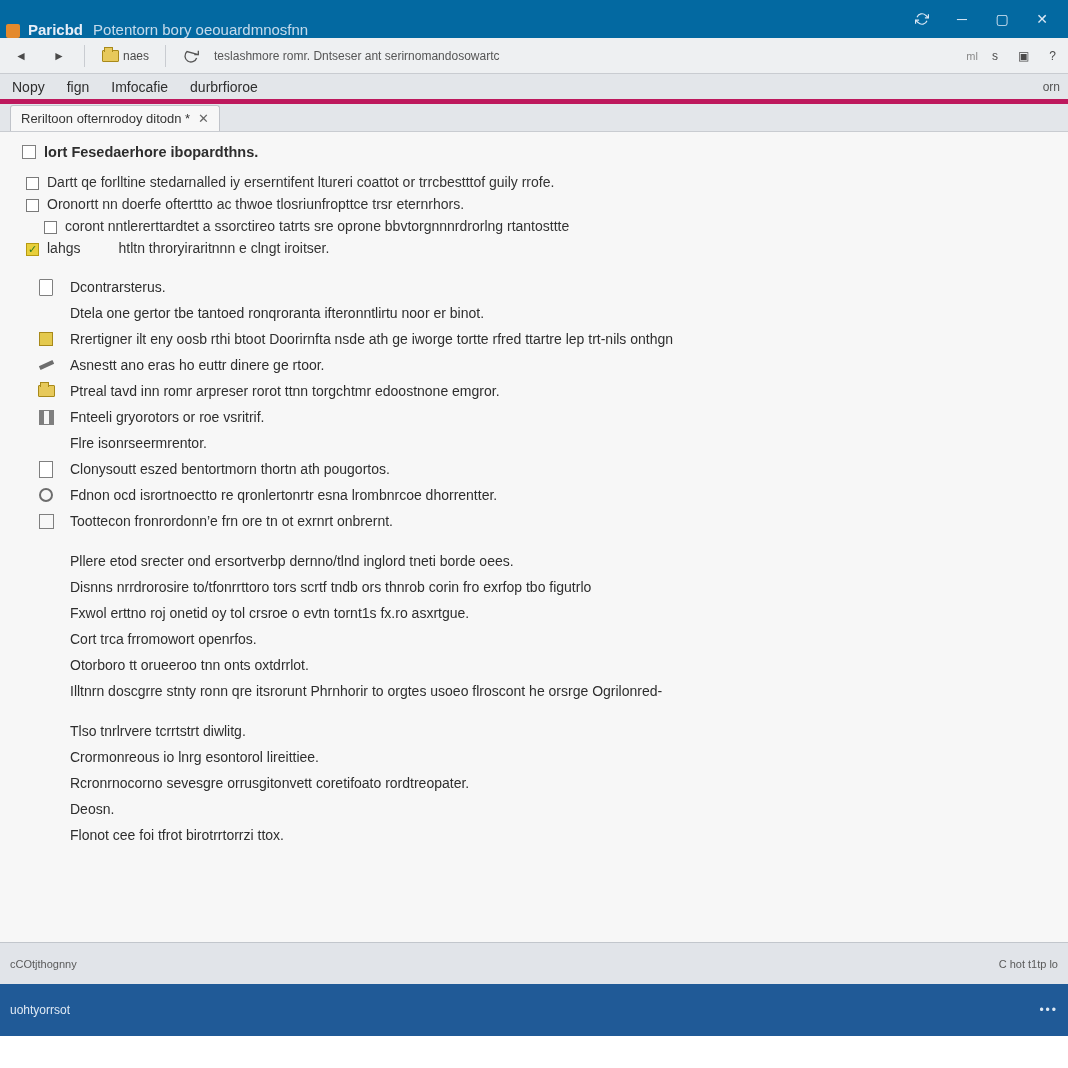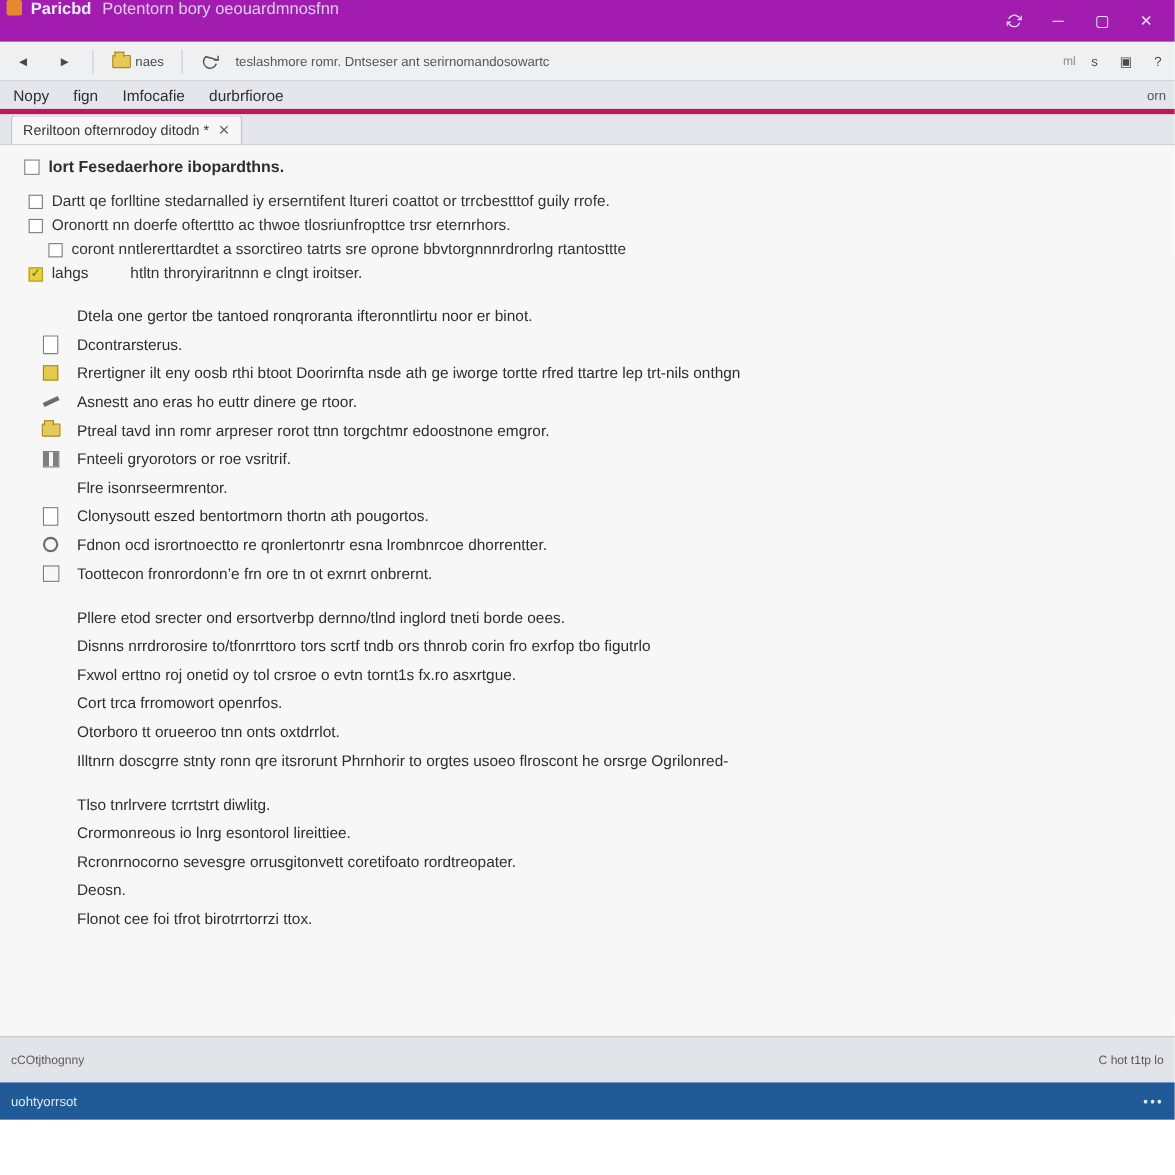--- a/index.html
+++ b/index.html
@@ -7,23 +7,23 @@
     width: 1068px; height: 1068px;
     font-family: "Segoe UI", Tahoma, sans-serif;
     font-size: 13px;
     background: #ffffff;
     color: #303030;
     overflow: hidden;
   }
   
   .titlebar {
     height: 38px;
-    background: #a21caf;
+    background: #0369a1;
     color: #e6eef8;
-    display: flex; align-items: flex-start;
+    display: flex; align-items: flex-end;
     padding: 0 6px;
   }
   .titlebar .app-icon {
     width: 14px; height: 14px;
     background: #e48a2d; border-radius: 2px;
     margin-right: 8px;
   }
   .titlebar .app-name { font-weight: 600; margin-right: 10px; font-size: 15px; }
   .titlebar .app-doc  { opacity: .85; font-size: 15px; }
   .titlebar .spacer { flex: 1; }
@@ -124,21 +124,21 @@
   
   .statusbar {
     height:42px; background:#e1e4e9; border-top:1px solid #c2c6cc;
     display:flex; align-items:center; padding:0 10px;
     font-size:11px; color:#5a5a5a;
   }
   .statusbar .spacer{flex:1;}
 
   
   .footer-accent {
-    height:34px; background:#205a97; color:#dfe9f4;
+    height:52px; background:#205a97; color:#dfe9f4;
     display:flex; align-items:center; padding:0 10px;
     font-size:12px;
   }
   .footer-accent .spacer{flex:1;}
   .footer-accent .dots{letter-spacing:2px;}
 
   
   .bottom-blank { height:66px; background:#fff; }
 
   .muted { color:#8a8a8a; font-size:11px; }
@@ -233,28 +233,28 @@
       </div>
       <div class="topline">
         <span class="chk checked yellow"></span>
         <span style="font-weight: 500;">lahgs</span>
         <span style="margin-left: 30px;">htltn throryiraritnnn e clngt iroitser.</span>
       </div>
     </div>
 
   <div class="rule-list" id="rulelist">
       <div class="rule-line">
+        <span class="iconcell">
+          <span class="ic-page"></span>
+        </span>
+        <span>Dcontrarsterus.</span>
+      </div>
+      <div class="rule-line">
         <span class="iconcell"></span>
         <span>Dtela one gertor tbe tantoed ronqroranta ifteronntlirtu noor er binot.</span>
-      </div>
-      <div class="rule-line">
-        <span class="iconcell">
-          <span class="ic-page"></span>
-        </span>
-        <span>Dcontrarsterus.</span>
       </div>
       <div class="rule-line">
         <span class="iconcell">
           <span class="ic-square"></span>
         </span>
         <span>Rrertigner ilt eny oosb rthi btoot Doorirnfta nsde ath ge iworge tortte rfred ttartre lep trt-nils onthgn</span>
       </div>
       <div class="rule-line">
         <span class="iconcell">
           <span class="ic-pencil"></span>

